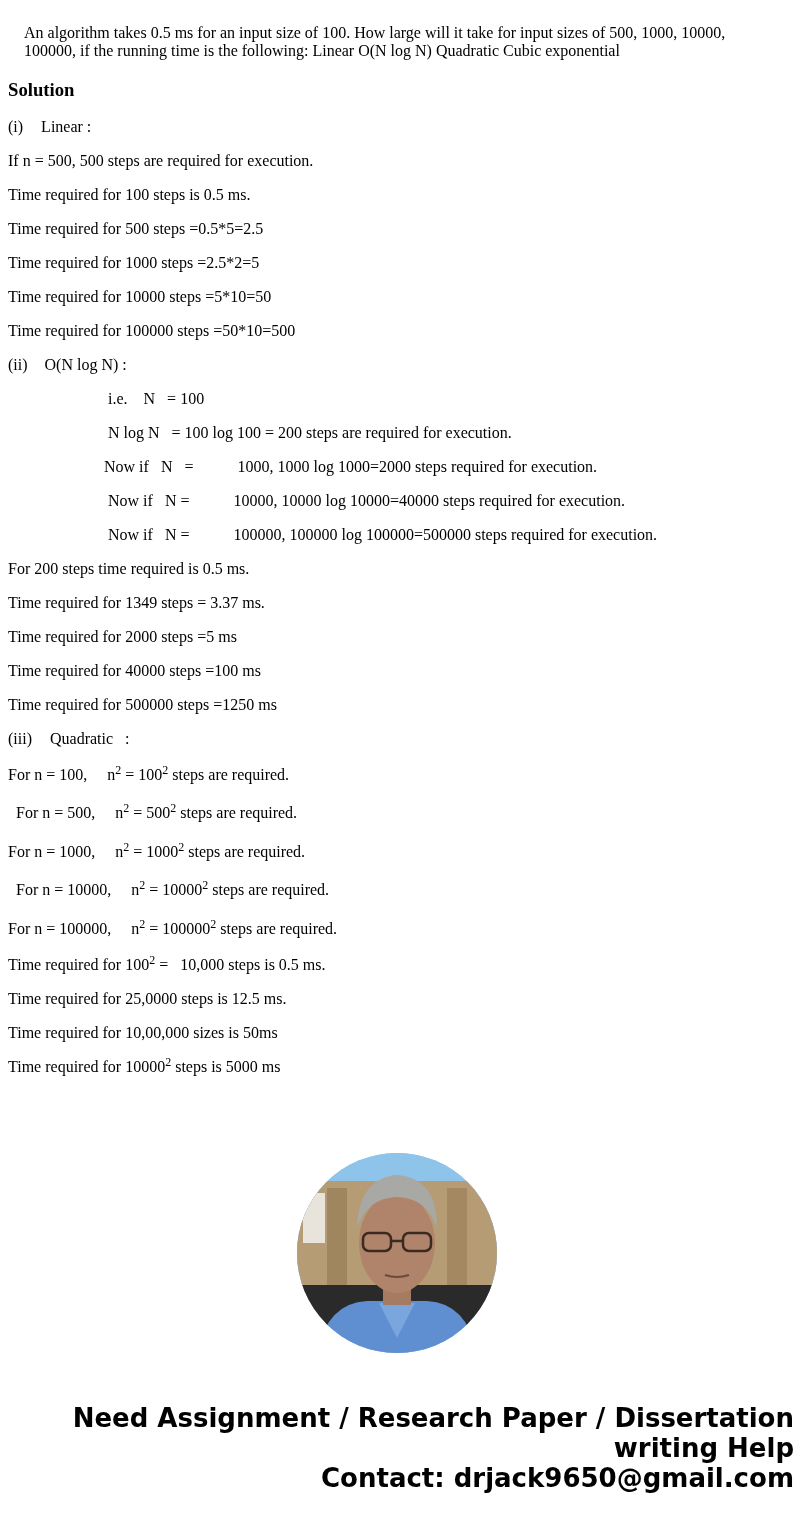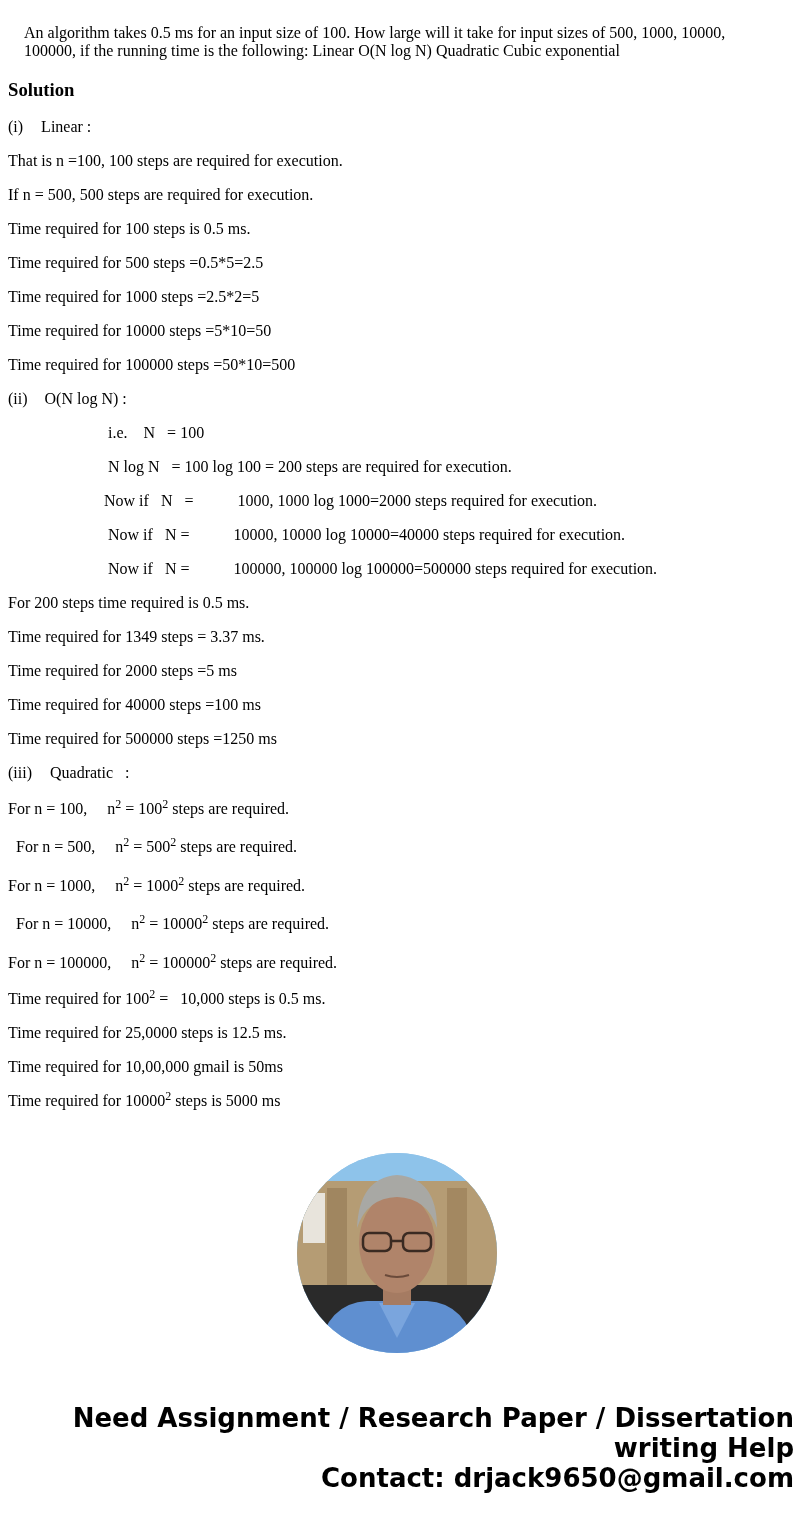--- a/index.html
+++ b/index.html
@@ -64,21 +64,20 @@
     }
   </style>
 </head>
 <body>
 
 <div class="doc">
   <p class="question">An algorithm takes 0.5 ms for an input size of 100. How large will it take for input sizes of 500, 1000, 10000, 100000, if the running time is the following: Linear O(N log N) Quadratic Cubic exponential</p>
   <h3 class="solution-title">Solution</h3>
 
   <p class="line first"><span>(i)</span><span class="gap" style="width:18px"></span><span>Linear :</span></p>
-  <p class="line">That is n =100, 100 steps are required for execution.</p>
   <p class="line">If n = 500, 500 steps are required for execution.</p>
   <p class="line">Time required for 100 steps is 0.5 ms.</p>
   <p class="line">Time required for 500 steps =0.5*5=2.5</p>
   <p class="line">Time required for 1000 steps =2.5*2=5</p>
   <p class="line">Time required for 10000 steps =5*10=50</p>
   <p class="line">Time required for 100000 steps =50*10=500</p>
 
   <p class="line"><span>(ii)</span><span class="gap" style="width:17px"></span><span>O(N log N) :</span></p>
   <p class="line" style="padding-left:100px">i.e.    N   = 100</p>
   <p class="line" style="padding-left:100px">N log N   = 100 log 100 = 200 steps are required for execution.</p>
@@ -94,21 +93,21 @@
   <p class="line"><span>(iii)</span><span class="gap" style="width:18px"></span><span>Quadratic   :</span></p>
 
   <p class="line sup"><span>For n = 100,</span><span class="gap" style="width:20px"></span><span>n</span><sup>2</sup><span> = 100</span><sup>2</sup><span> steps are required.</span></p>
   <p class="line sup-b"><span>For n = 500,</span><span class="gap" style="width:20px"></span><span>n</span><sup>2</sup><span> = 500</span><sup>2</sup><span> steps are required.</span></p>
   <p class="line sup"><span>For n = 1000,</span><span class="gap" style="width:20px"></span><span>n</span><sup>2</sup><span> = 1000</span><sup>2</sup><span> steps are required.</span></p>
   <p class="line sup-b"><span>For n = 10000,</span><span class="gap" style="width:20px"></span><span>n</span><sup>2</sup><span> = 10000</span><sup>2</sup><span> steps are required.</span></p>
   <p class="line sup"><span>For n = 100000,</span><span class="gap" style="width:20px"></span><span>n</span><sup>2</sup><span> = 100000</span><sup>2</sup><span> steps are required.</span></p>
 
   <p class="line"><span>Time required for 100</span><sup>2</sup><span> =   10,000 steps is 0.5 ms.</span></p>
   <p class="line">Time required for 25,0000 steps is 12.5 ms.</p>
-  <p class="line">Time required for 10,00,000 gmail is 50ms</p>
+  <p class="line">Time required for 10,00,000 sizes is 50ms</p>
   <p class="line"><span>Time required for 10000</span><sup>2</sup><span> steps is 5000 ms</span></p>
 </div>
 
 <div class="avatar">
   <svg width="200" height="200" viewBox="0 0 200 200">
     <rect x="0" y="0" width="200" height="200" fill="#8ec3ea"></rect>
     <rect x="0" y="28" width="200" height="110" fill="#b59c74"></rect>
     <rect x="6" y="40" width="22" height="50" fill="#e8e4dc"></rect>
     <rect x="30" y="35" width="20" height="100" fill="#a08660"></rect>
     <rect x="150" y="35" width="20" height="100" fill="#a38861"></rect>

